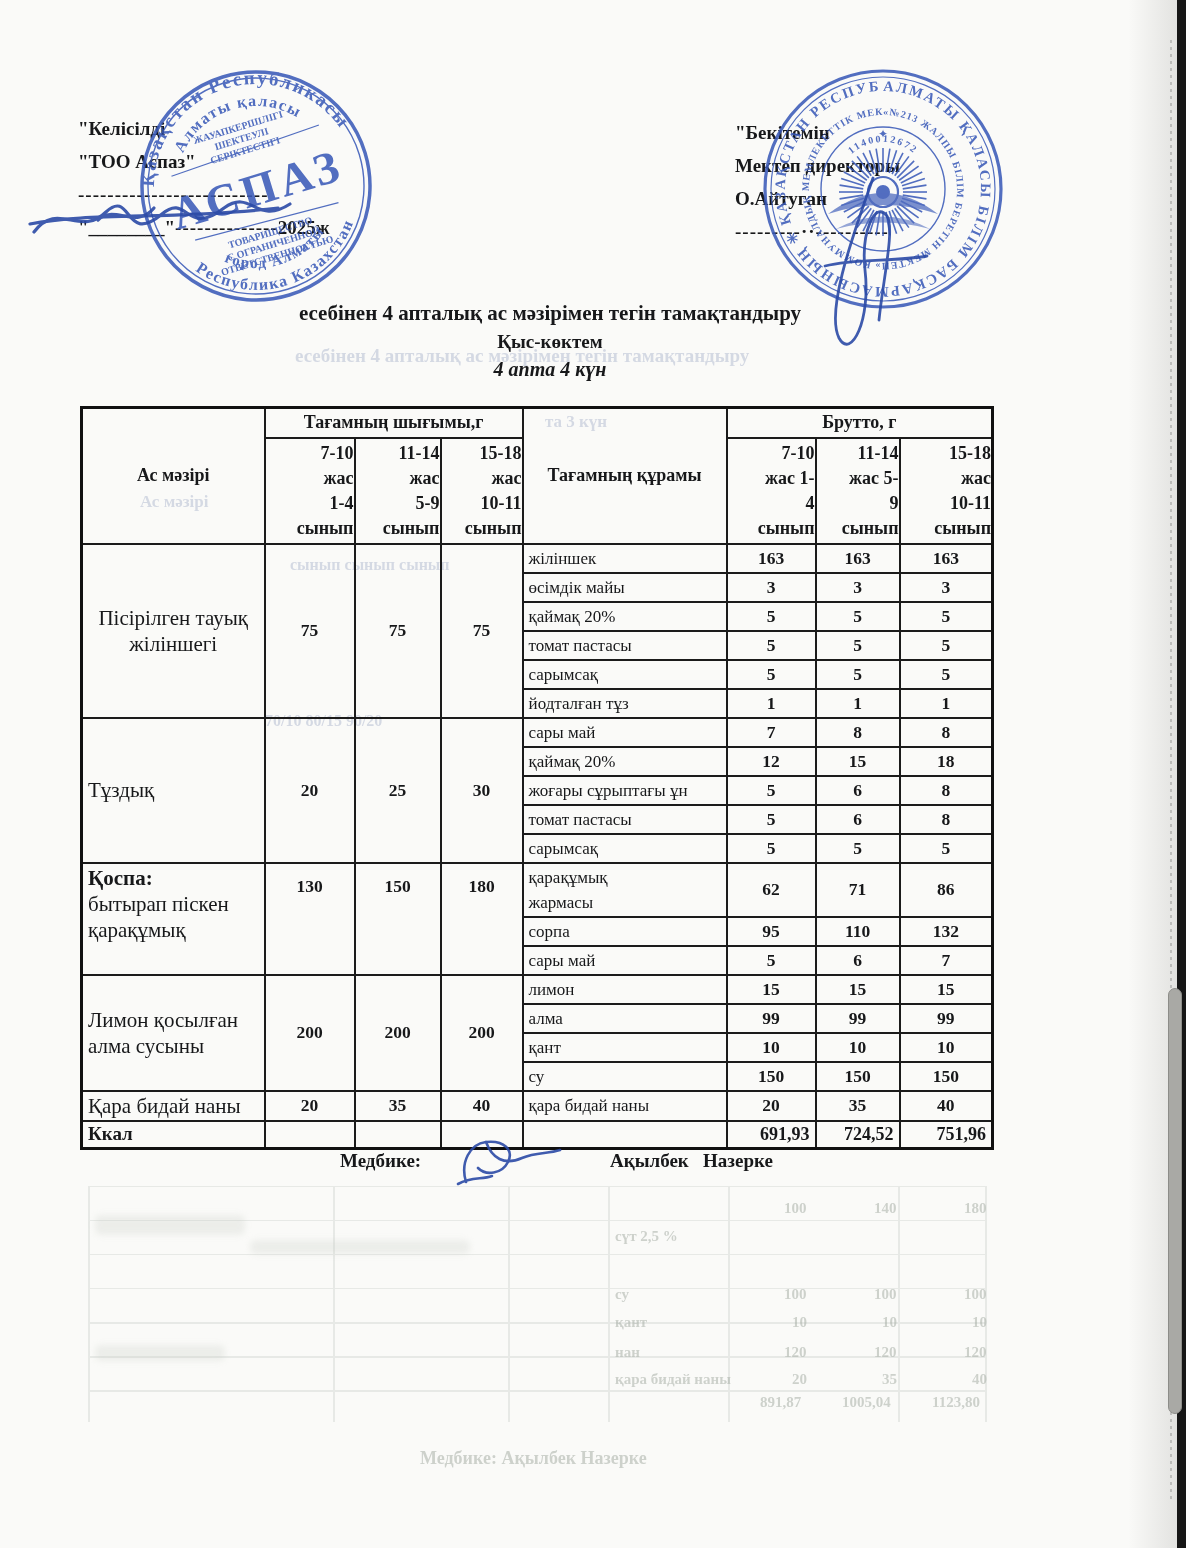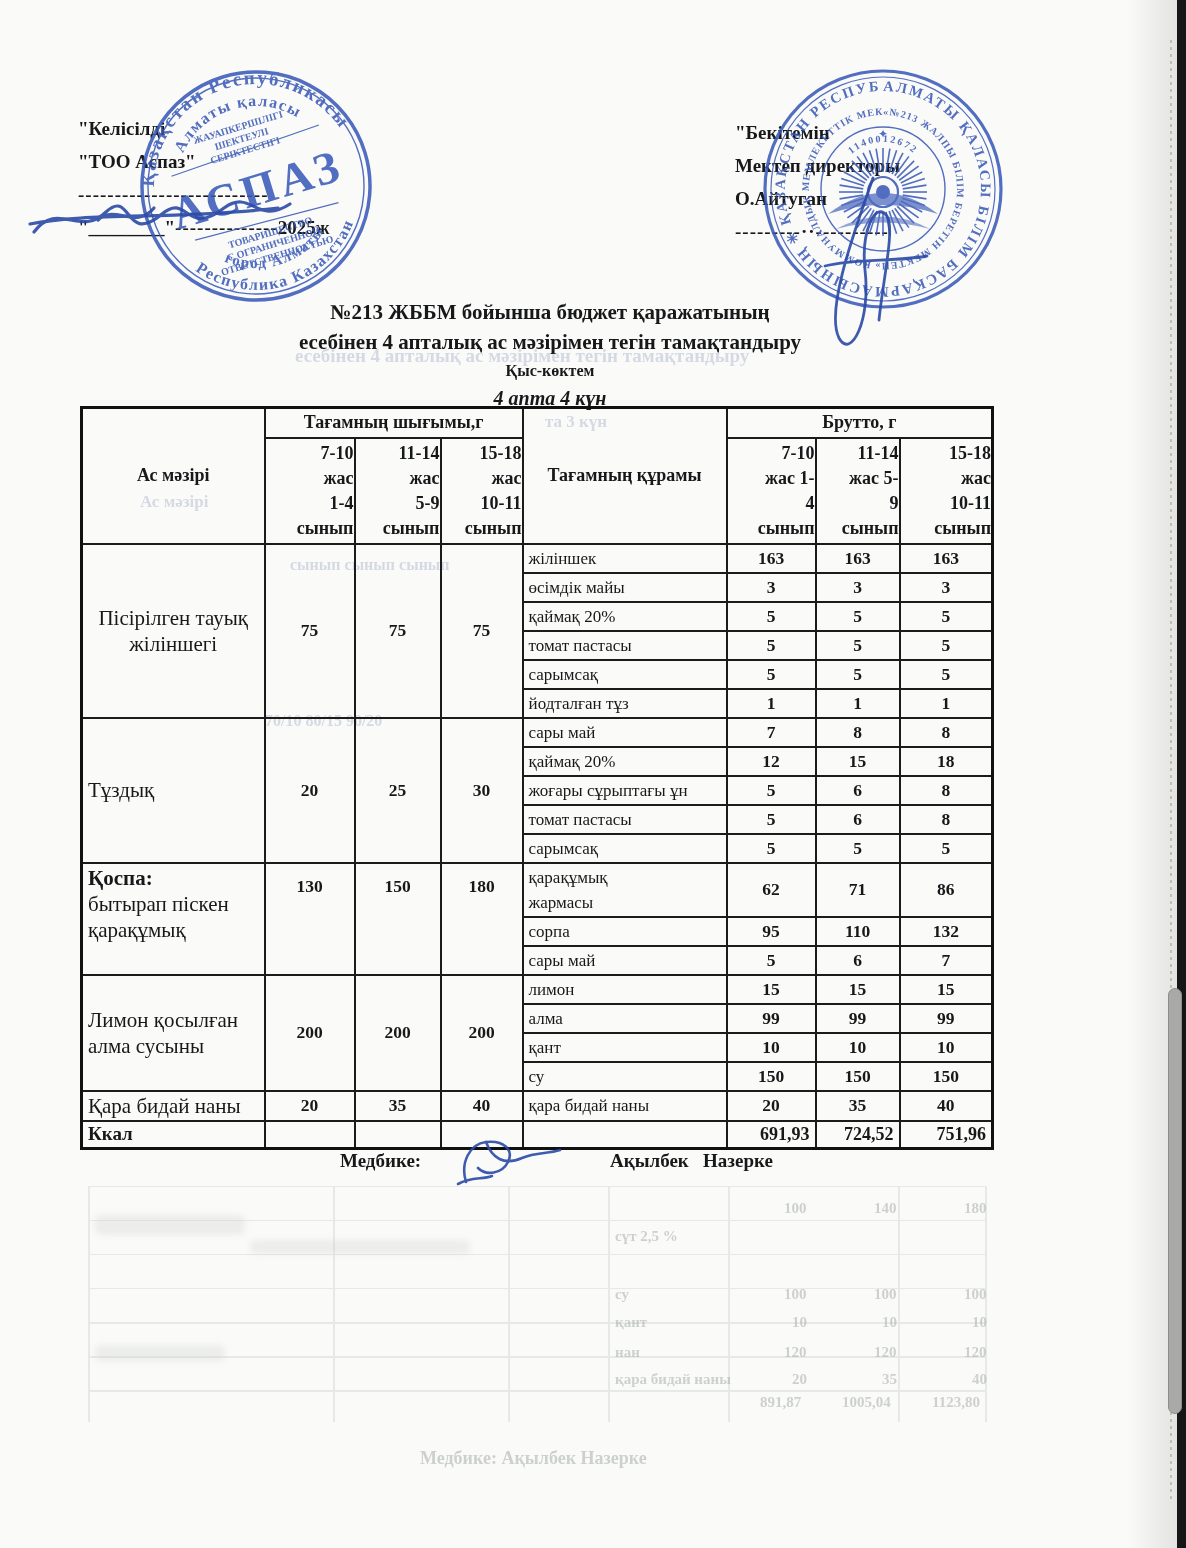--- a/index.html
+++ b/index.html
@@ -21,21 +21,21 @@
   
   .stamp{position:absolute;opacity:.92;}
   .stamp-left{left:132px;top:62px;}
   .stamp-right{left:758px;top:64px;}
   .sig{position:absolute;}
 
   
   .title-block{position:absolute;left:150px;top:298px;width:800px;text-align:center;font-weight:bold;}
   .title-l1{font-size:21px;line-height:29px;}
   .title-l2{font-size:21px;line-height:30px;}
-  .title-l3{font-size:16px;line-height:28px;}
+  .title-l3{font-size:19px;line-height:28px;}
   .title-l4{font-size:20px;line-height:26px;font-style:italic;}
 
   
   table.menu{position:absolute;left:80px;top:406px;border-collapse:collapse;table-layout:fixed;width:911px;
     font-family:var(--serif);font-size:17px;color:var(--ink);}
   table.menu th,table.menu td{border:2px solid #1b1b1b;padding:1px 5px;overflow:hidden;}
   table.menu{border:3px solid #111;}
   table.menu th{font-weight:bold;font-size:18px;padding:2px 0;}
   th.age div{line-height:25px;text-align:right;}
   tbody tr{height:28px;}
@@ -198,21 +198,20 @@
   </svg>
 
   <svg class="sig" style="left:795px;top:170px" width="140" height="190" viewBox="0 0 140 190">
     <g fill="none" stroke="#2b4aa6" stroke-width="2.8" stroke-linecap="round" opacity=".9">
       <path d="M78,8 C60,60 30,140 44,168 C56,190 76,150 70,100 C66,62 80,30 92,46 C100,58 88,110 84,150"></path>
       <path d="M30,96 C60,88 100,92 132,86"></path>
     </g>
   </svg>
 
   <div class="title-block">
-    <div class="title-l1">№213 ЖББМ бойынша бюджет қаражатының</div>
     <div class="title-l2">есебінен 4 апталық ас мәзірімен тегін тамақтандыру</div>
     <div class="title-l3">Қыс-көктем</div>
     <div class="title-l4">4 апта 4 күн</div>
   </div>
 
   <div class="echo" style="left:295px;top:345px;font-size:19px">есебінен 4 апталық ас мәзірімен тегін тамақтандыру</div>
   <div class="echo" style="left:545px;top:412px;font-size:17px">та 3 күн</div>
   <div class="echo" style="left:140px;top:492px;font-size:17px">Ас мәзірі</div>
   <div class="echo" style="left:290px;top:556px;font-size:16px">сынып   сынып   сынып</div>
   <div class="echo" style="left:265px;top:712px;font-size:16px">70/10    80/15    90/20</div>

